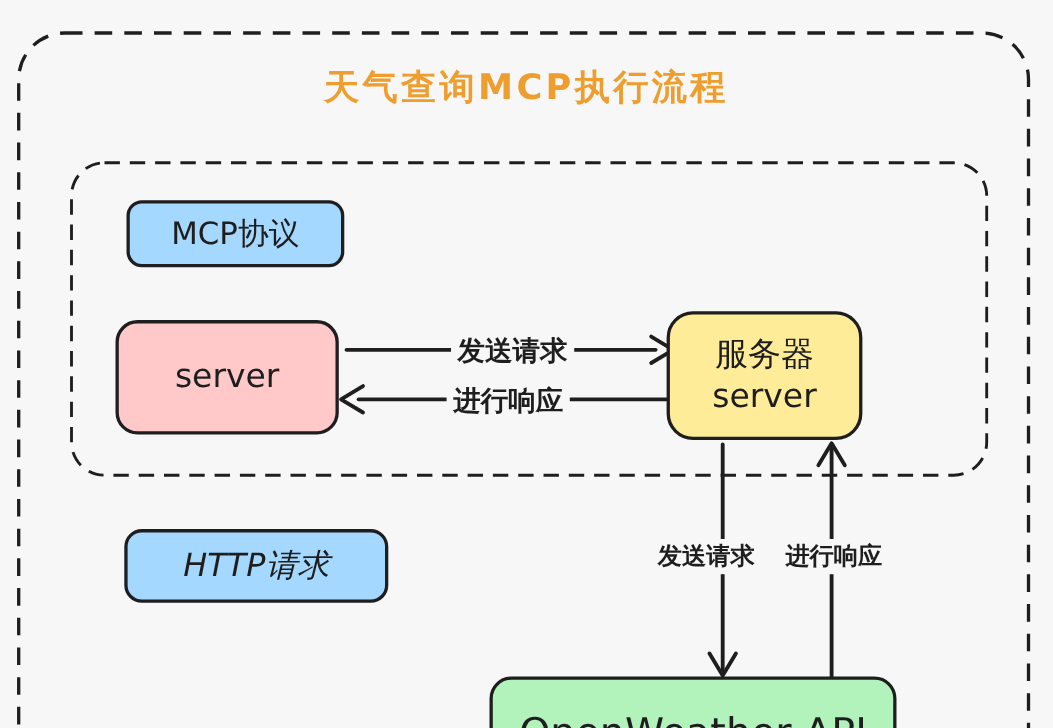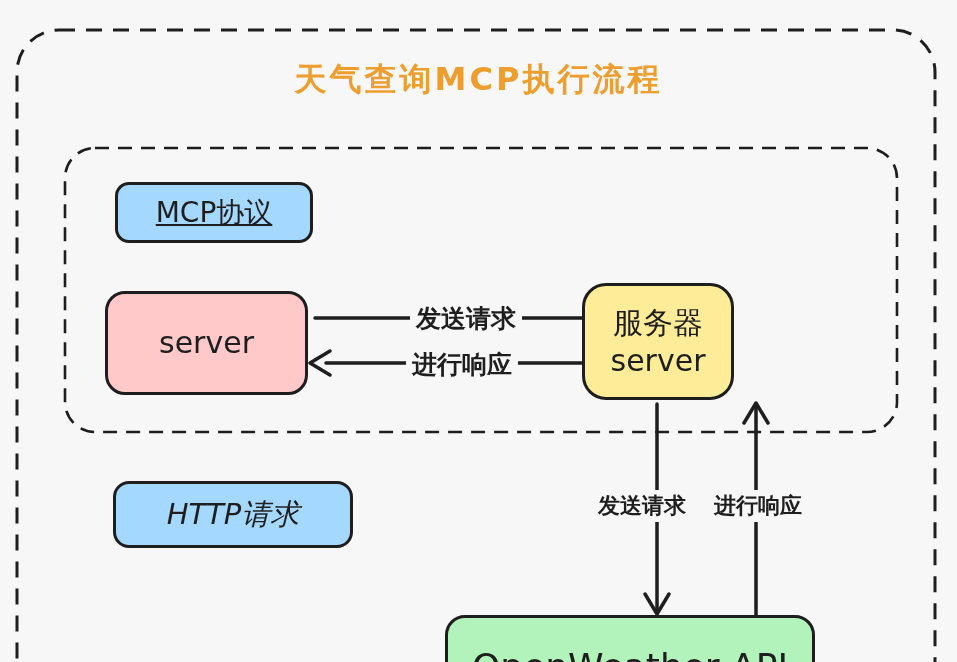--- a/index.html
+++ b/index.html
@@ -21,23 +21,23 @@
     position:absolute;left:0;top:58px;width:957px;
     text-align:center;font-size:32px;font-weight:bold;
     letter-spacing:3px;color:var(--title);
   }
 
   .node{
     position:absolute;border:3px solid var(--stroke);
     display:flex;flex-direction:column;align-items:center;justify-content:center;
     text-align:center;line-height:1.25;
   }
-  .node-mcp{left:115px;top:182px;width:198px;height:61px;border-radius:14px;background:var(--blue);font-size:28px;text-decoration:underline;}
+  .node-mcp{left:115px;top:182px;width:198px;height:61px;border-radius:14px;background:var(--blue);font-size:28px;}
   .node-client{left:105px;top:291px;width:203px;height:104px;border-radius:20px;background:var(--pink);font-size:30px;}
-  .node-server{left:582px;top:283px;width:152px;height:117px;border-radius:24px;background:var(--yellow);font-size:30px;}
+  .node-server{left:606px;top:283px;width:178px;height:117px;border-radius:24px;background:var(--yellow);font-size:30px;}
   .node-http{left:113px;top:481px;width:240px;height:67px;border-radius:16px;background:var(--blue);font-size:29px;font-style:italic;}
   .node-api{left:445px;top:615px;width:370px;height:130px;border-radius:20px;background:var(--green);justify-content:flex-start;padding-top:26px;font-size:36px;}
 
   .edge-label{
     position:absolute;background:var(--bg);
     padding:1px 6px;white-space:nowrap;font-weight:bold;
   }
   .h-label{font-size:25px;}
   .v-label{font-size:22px;}
   .label-send-1{left:410px;top:301px;}

